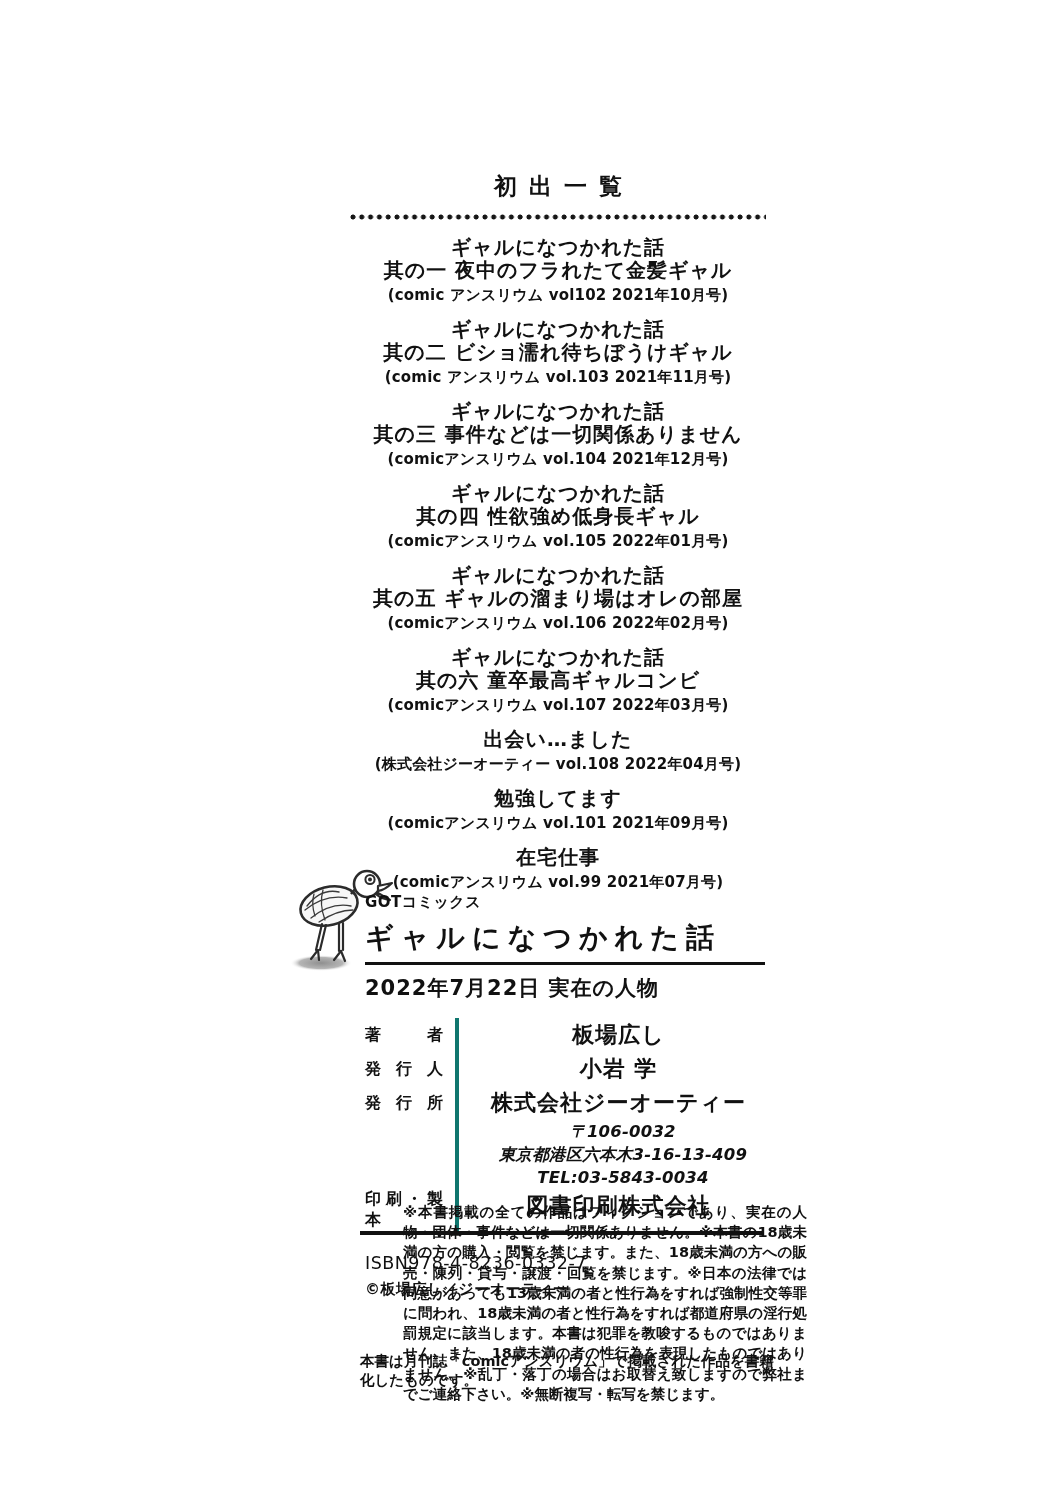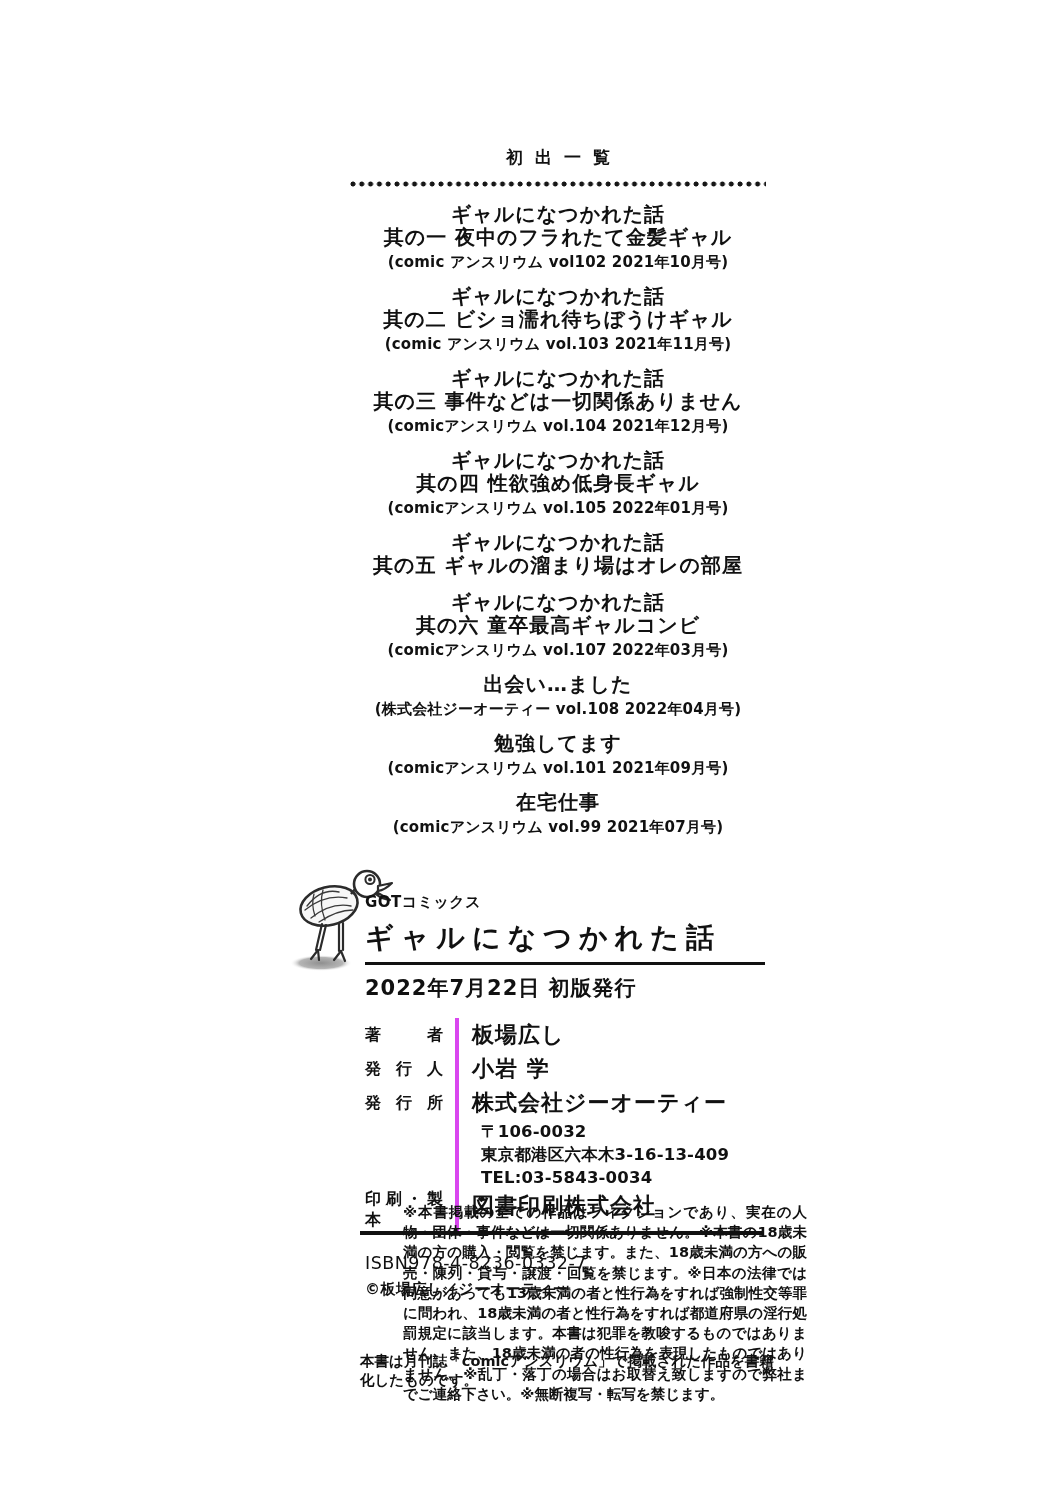--- a/index.html
+++ b/index.html
@@ -17,25 +17,26 @@
 
   
   .pub-col {
     position: absolute;
     left: 330px;
     top: 146px;
     width: 456px;
     text-align: center;
   }
   .section-title {
-    font-size: 17px;
+    font-size: 23px;
     font-weight: 700;
     letter-spacing: 12px;
     text-indent: 12px; 
     color: #111;
+    margin-top: 25px;
   }
   .dotted-rule {
     height: 6px;
     margin: 12px 20px 16px 20px;
     background-image: radial-gradient(circle at 3px 3px, #161616 2.15px, transparent 2.85px);
     background-size: 8.8px 6px;
     background-repeat: repeat-x;
   }
   .entries {
     display: flex;
@@ -103,35 +104,37 @@
   }
   .pub-table .lbl {
     font-size: 16px;
     font-weight: 700;
     text-align: justify;
     text-align-last: justify;
     padding-right: 12px;
     align-self: center;
   }
   .pub-table .val {
-    border-left: 4px solid #d946ef;
+    border-left: 4px solid #0f766e;
     padding-left: 13px;
+    text-align: center;
   }
   .pub-table .row-lg .val {
     font-size: 22px;
     font-weight: 700;
     line-height: 34px;
     letter-spacing: 1px;
   }
   .pub-table .row-sm .val {
     font-size: 16.5px;
     font-weight: 700;
     line-height: 23px;
     padding-left: 22px;
     letter-spacing: 0.2px;
+    font-style: italic;
   }
   .isbn {
     margin-top: 22px;
     font-size: 17.5px;
     font-weight: 400;
     letter-spacing: 0.5px;
   }
   .copyright {
     margin-top: 7px;
     font-size: 15px;
@@ -194,20 +197,21 @@
           <div class="src">(comicアンスリウム vol.104 2021年12月号)</div>
         </div>
         <div class="entry">
           <div class="t-line">ギャルになつかれた話</div>
           <div class="t-line">其の四 性欲強め低身長ギャル</div>
           <div class="src">(comicアンスリウム vol.105 2022年01月号)</div>
         </div>
         <div class="entry">
           <div class="t-line">ギャルになつかれた話</div>
           <div class="t-line">其の五 ギャルの溜まり場はオレの部屋</div>
+          <div class="src">(comicアンスリウム vol.106 2022年02月号)</div>
         </div>
         <div class="entry">
           <div class="t-line">ギャルになつかれた話</div>
           <div class="t-line">其の六 童卒最高ギャルコンビ</div>
           <div class="src">(comicアンスリウム vol.107 2022年03月号)</div>
         </div>
         <div class="entry">
           <div class="t-line">出会い…ました</div>
           <div class="src">(株式会社ジーオーティー vol.108 2022年04月号)</div>
         </div>
@@ -267,21 +271,21 @@
         <path d="M60 93 L53 102"></path>
         <path d="M60 93 L64 103"></path>
       </g>
     </svg>
   </div>
 
   <div class="colophon">
     <div class="imprint">GOTコミックス</div>
     <div class="book-title">ギャルになつかれた話</div>
     <div class="title-rule"></div>
-    <div class="edition">2022年7月22日 初版発行</div>
+    <div class="edition">2022年7月22日 実在の人物</div>
     <div class="pub-table" id="pub-table">
         <div class="row-lg" style="display: contents;"><div class="lbl row-lg">著者</div></div>
         <div class="row-lg" style="display: contents;"><div class="val">板場広し</div></div>
         <div class="row-lg" style="display: contents;"><div class="lbl row-lg">発行人</div></div>
         <div class="row-lg" style="display: contents;"><div class="val">小岩 学</div></div>
         <div class="row-lg" style="display: contents;"><div class="lbl row-lg">発行所</div></div>
         <div class="row-lg" style="display: contents;"><div class="val">株式会社ジーオーティー</div></div>
         <div class="row-sm" style="display: contents;"><div class="lbl row-sm"></div></div>
         <div class="row-sm" style="display: contents;"><div class="val">〒106-0032</div></div>
         <div class="row-sm" style="display: contents;"><div class="lbl row-sm"></div></div>

